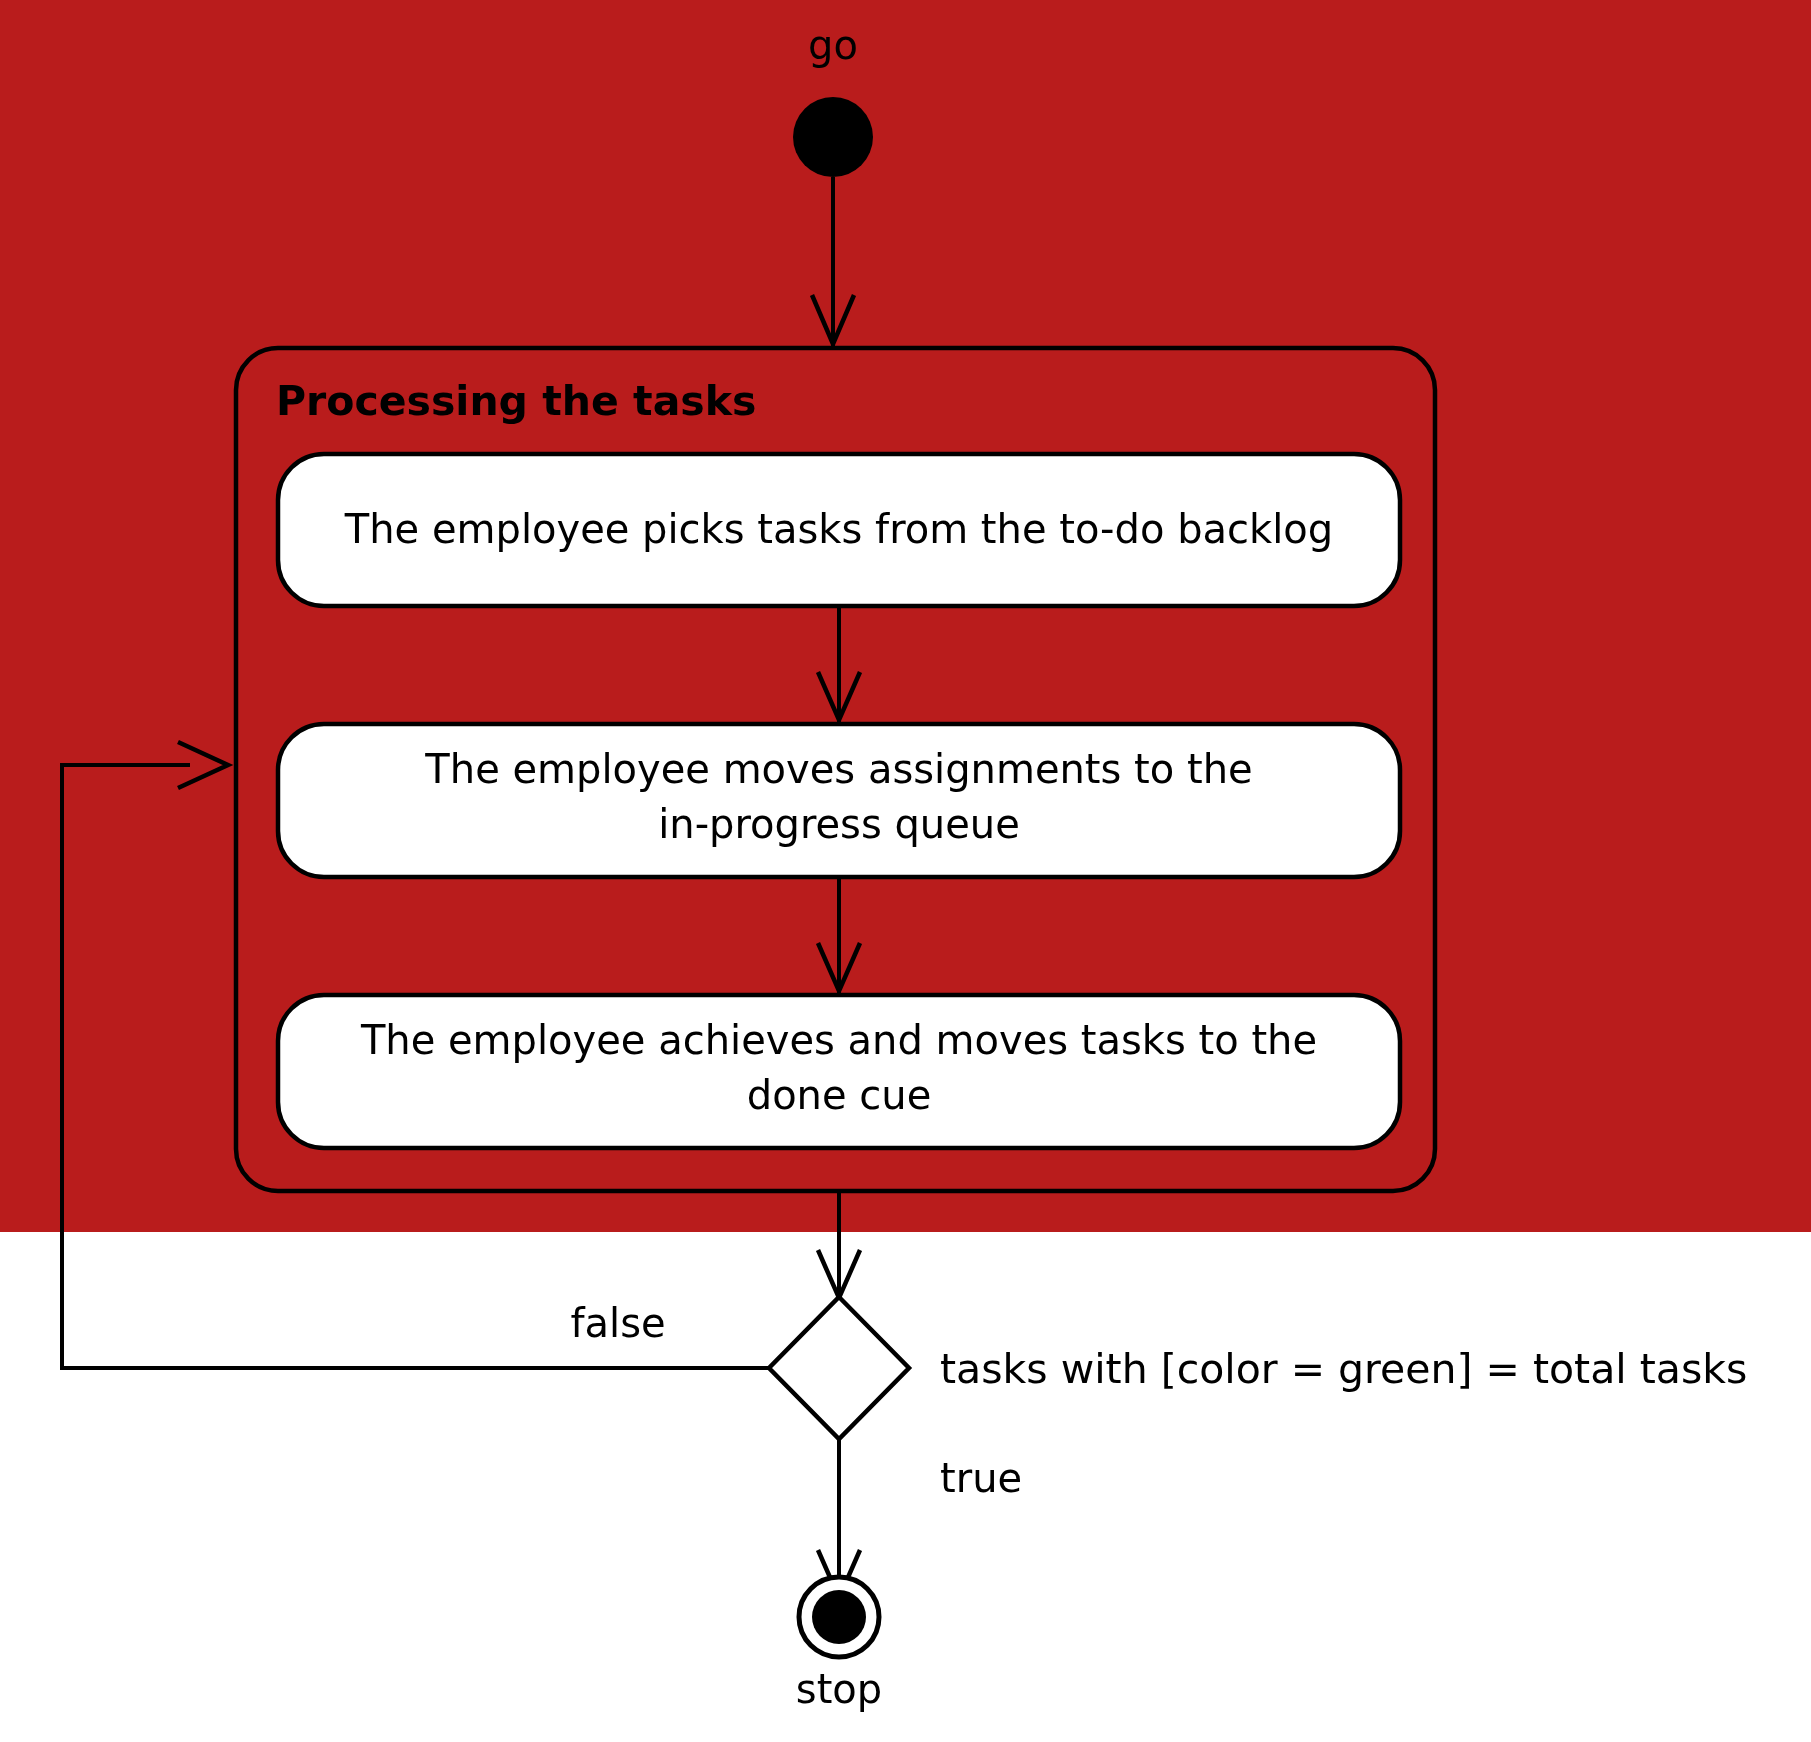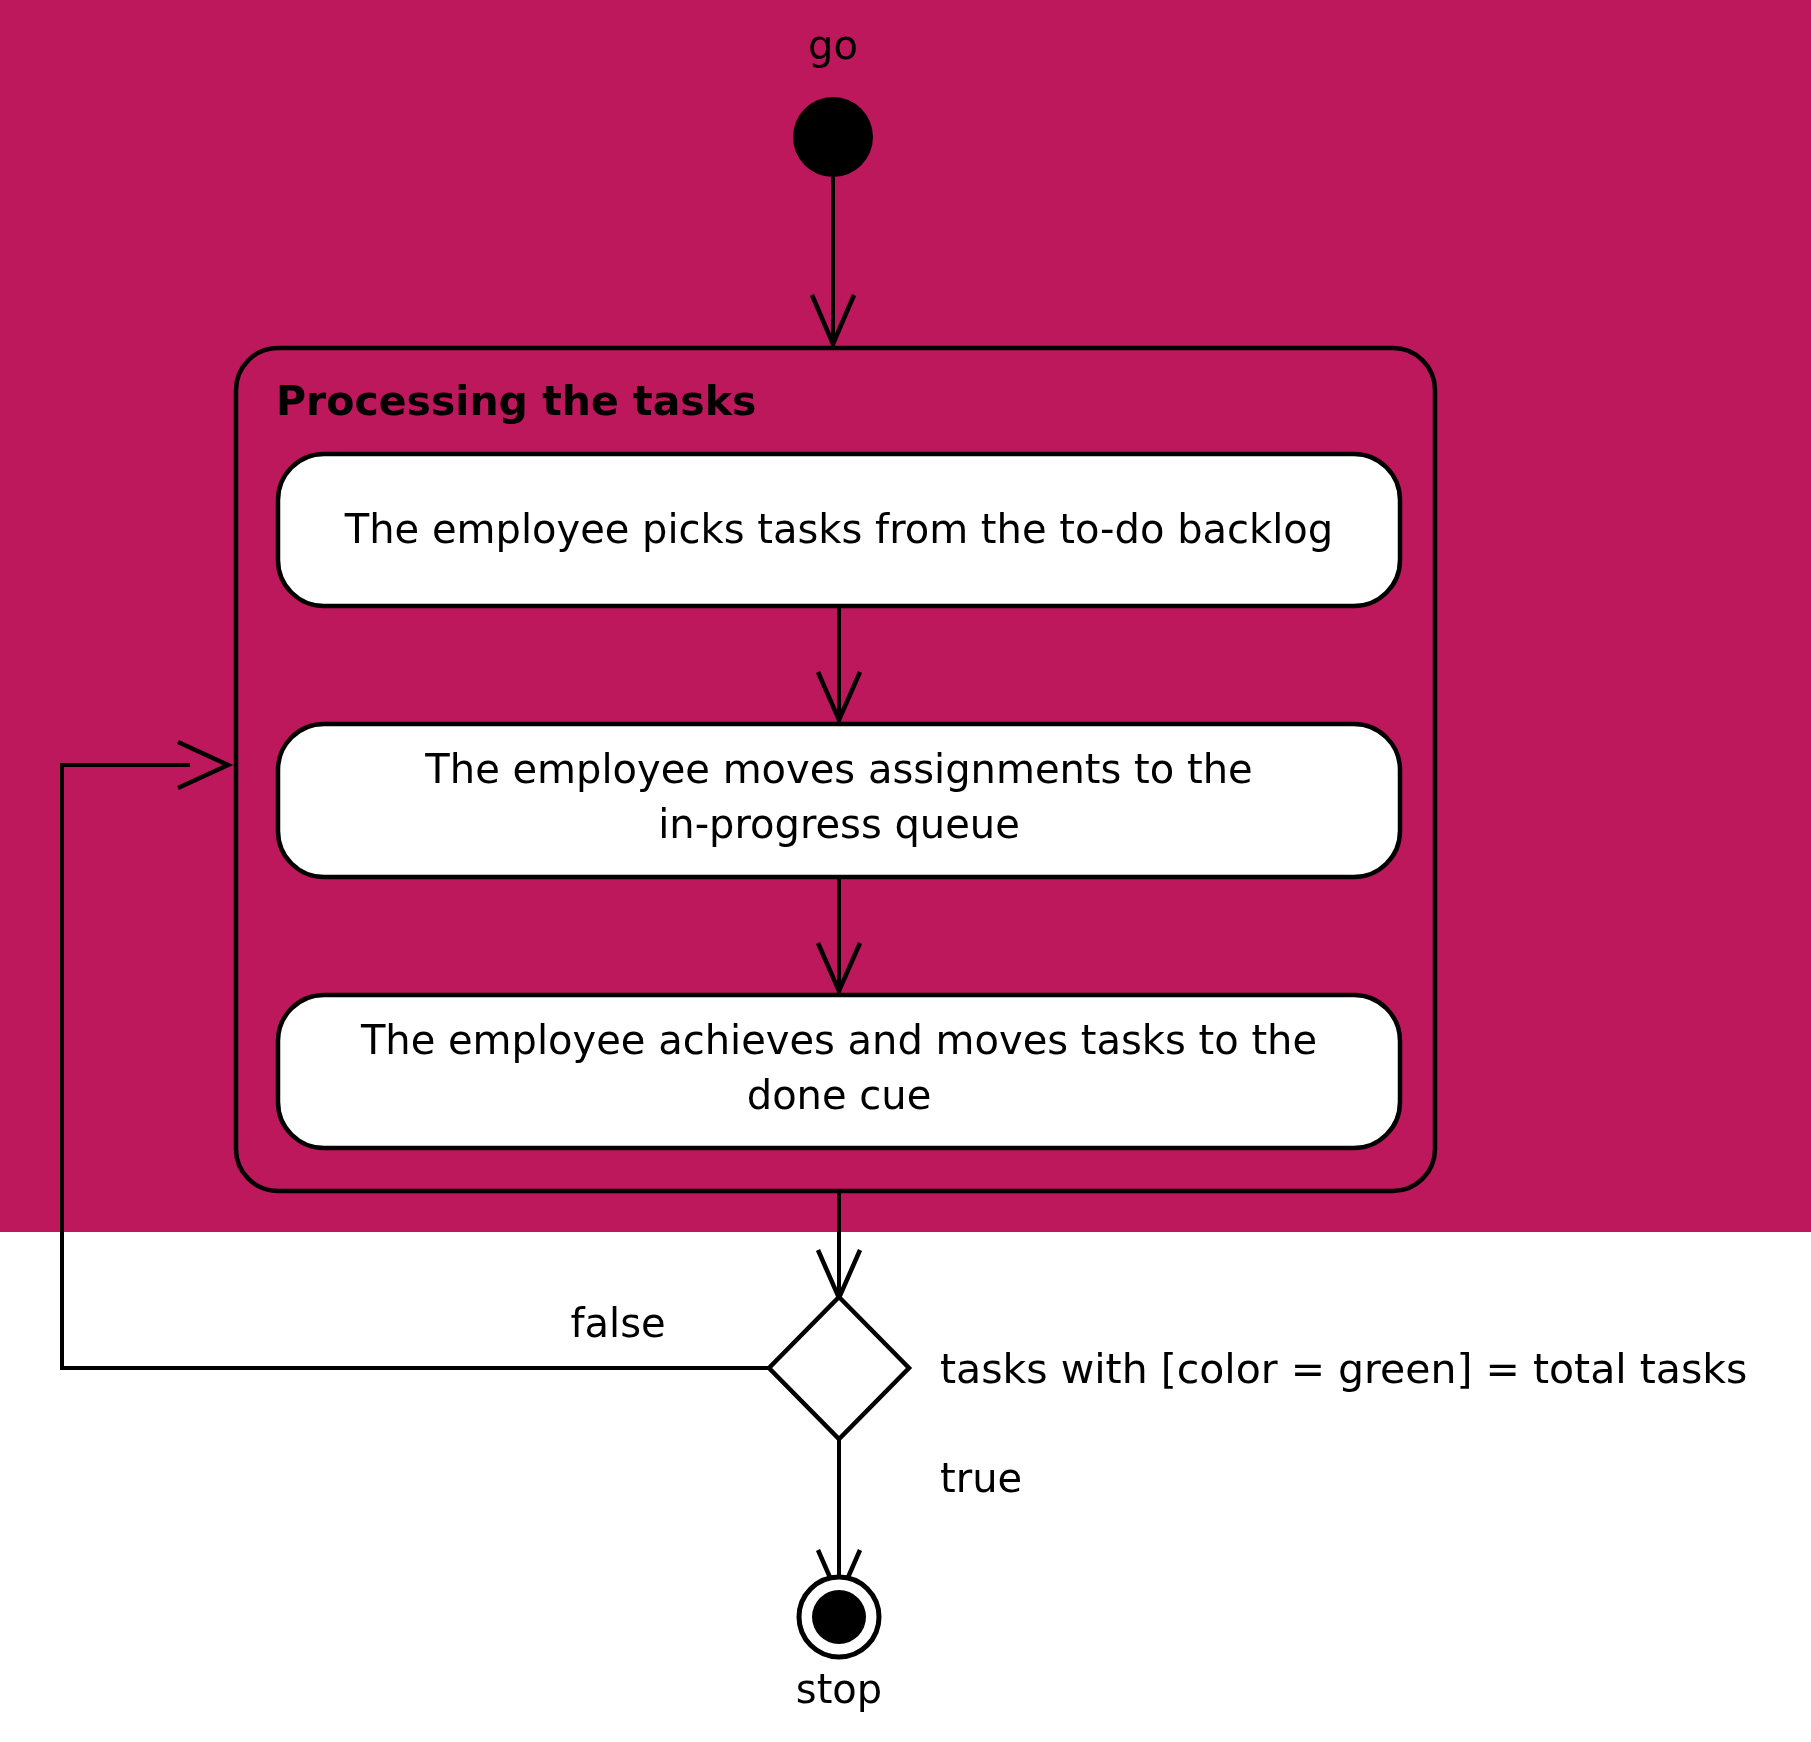--- a/index.html
+++ b/index.html
@@ -10,21 +10,21 @@
   body {
     width: 1811px;
     height: 1742px;
     overflow: hidden;
     font-family: "DejaVu Sans", sans-serif;
   }
   #diagram-root {
     position: relative;
     width: 1811px;
     height: 1232px;
-    background: #be185d;
+    background: #b91c1c;
   }
   svg#activity-diagram {
     display: block;
     width: 1811px;
     height: 1742px;
   }
   .edge-line {
     stroke: #000000;
     stroke-width: 4;
     fill: none;

